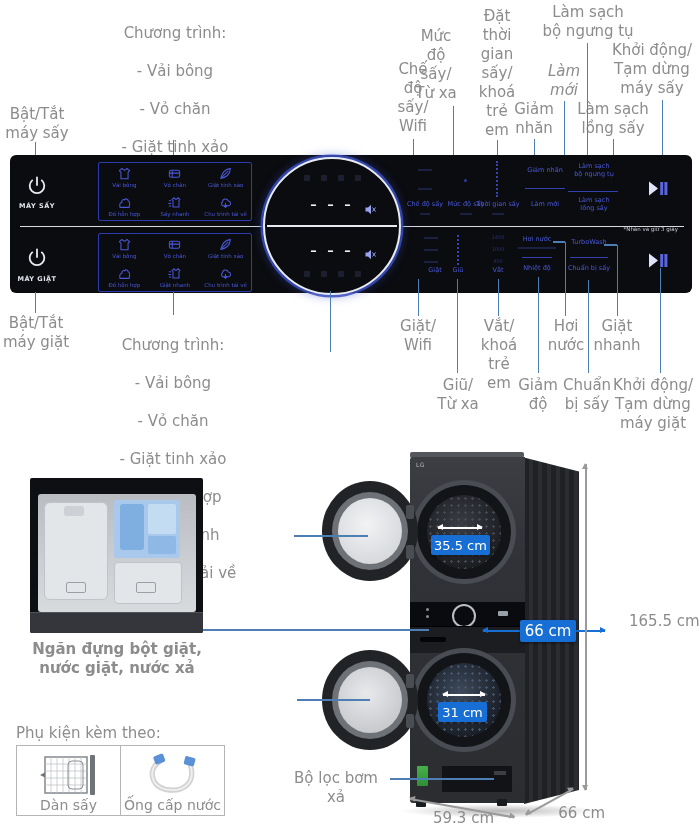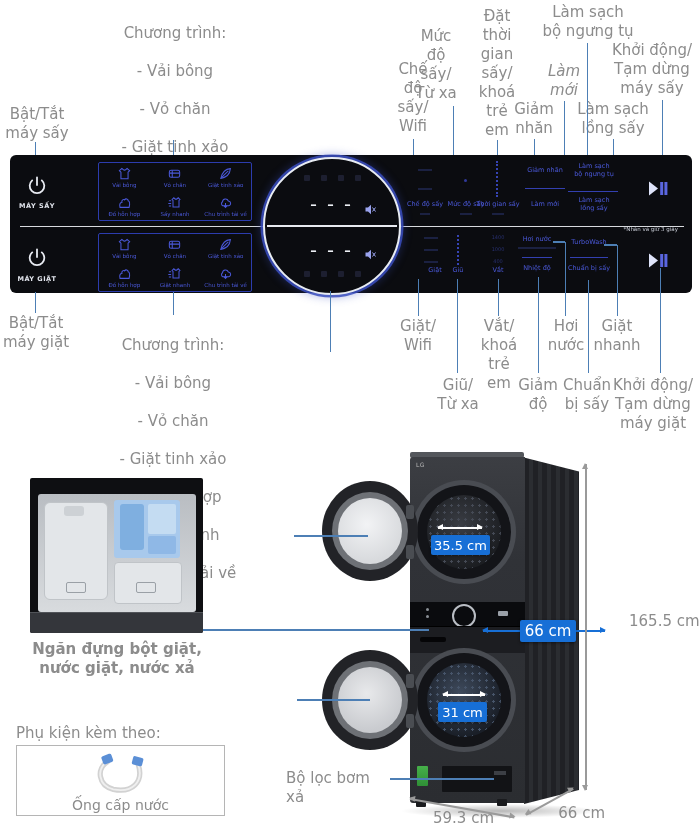--- a/index.html
+++ b/index.html
@@ -383,39 +383,49 @@
 
   <div class="abs" style="left:442px;top:766px;width:70px;height:26px;background:#121316;border-radius:1px;"></div>
   <div class="abs" style="left:494px;top:771px;width:12px;height:4px;background:#3c3f45;"></div>
   <div class="abs" style="left:417px;top:766px;width:11px;height:20px;background:linear-gradient(#46b04a,#2f8f36);border-radius:1px;"></div>
   <div class="abs" style="left:416px;top:801px;width:10px;height:6px;background:#1a1b1e;border-radius:1px;"></div>
   <div class="abs" style="left:497px;top:799px;width:10px;height:7px;background:#1a1b1e;border-radius:1px;"></div>
 
   <div class="hline" style="left:294px;top:535px;width:74px;"></div>
   <div class="hline" style="left:203px;top:629px;width:226px;"></div>
   <div class="hline" style="left:297px;top:699px;width:73px;"></div>
-  <div class="ann" style="left:286px;top:769px;width:100px;text-align:left;">Bộ lọc bơm xả</div>
+  <div class="ann" style="left:286px;top:769px;width:100px;text-align:center;">Bộ lọc bơm xả</div>
   <div class="hline" style="left:390px;top:778px;width:104px;"></div>
 
   <div class="arrow-h" style="left:438px;top:527px;width:44px;color:#ffffff;"></div>
   <div class="chip" style="left:431px;top:535px;width:59px;height:20px;">35.5 cm</div>
   <div class="arrow-h" style="left:443px;top:694px;width:42px;color:#ffffff;"></div>
   <div class="chip" style="left:438px;top:702px;width:49px;height:20px;">31 cm</div>
   <div class="arrow-h" style="left:483px;top:630px;width:122px;color:#176fd6;"></div>
   <div class="chip" style="left:520px;top:620px;width:56px;height:22px;font-size:15px;">66 cm</div>
   <div class="arrow-v" style="left:585px;top:464px;height:326px;color:#9a9a9a;"></div>
   <div class="gtxt" style="left:591px;top:612px;width:78px;text-align:left;margin-left:38px;">165.5 cm</div>
   <div class="arrow-h" style="left:410px;top:798px;width:106px;color:#9a9a9a;transform:rotate(10deg);transform-origin:left center;"></div>
   <div class="gtxt" style="left:412px;top:809px;width:82px;">59.3 cm</div>
   <div class="arrow-h" style="left:526px;top:814px;width:54px;color:#9a9a9a;transform:rotate(-29deg);transform-origin:left center;"></div>
   <div class="gtxt" style="left:547px;top:804px;width:58px;">66 cm</div>
 
   <div class="gtxt" style="left:16px;top:724px;width:180px;text-align:left;">Phụ kiện kèm theo:</div>
   <div class="acc-box">
     <div class="acc-cell">
+      <svg width="58" height="44" viewBox="0 0 58 44">
+        <rect x="5" y="4" width="42" height="36" fill="none" stroke="#8a8f94" stroke-width="1.6"></rect>
+        <path d="M11 4 V40 M17 4 V40 M23 4 V40 M29 4 V40 M35 4 V40 M41 4 V40 M5 11 H47 M5 18 H47 M5 25 H47 M5 32 H47" stroke="#b9bdc2" stroke-width="0.7"></path>
+        <rect x="28" y="8" width="15" height="28" rx="4" fill="none" stroke="#8a8f94" stroke-width="1"></rect>
+        <rect x="50" y="2" width="5" height="40" rx="1" fill="#6f7478"></rect>
+        <path d="M0 22 L5 19.5 V24.5 Z" fill="#6f7478"></path>
+      </svg>
+      <div class="lbl">Dàn sấy</div>
+    </div>
+    <div class="acc-cell">
       <svg width="64" height="44" viewBox="0 0 64 46">
         <path d="M18 9 C6 16 8 34 24 38 C44 42 56 30 50 12" stroke="#d2d2d2" stroke-width="5.5" fill="none" stroke-linecap="round"></path>
         <path d="M18 9 C6 16 8 34 24 38 C44 42 56 30 50 12" stroke="#efefef" stroke-width="2" fill="none" stroke-linecap="round"></path>
         <rect x="12" y="2" width="11" height="9" rx="2" fill="#5b8fd6" transform="rotate(-20 17 6)"></rect>
         <rect x="44" y="4" width="11" height="9" rx="2" fill="#5b8fd6" transform="rotate(15 49 8)"></rect>
       </svg>
       <div class="lbl">Ống cấp nước</div>
     </div>
   </div>
 

